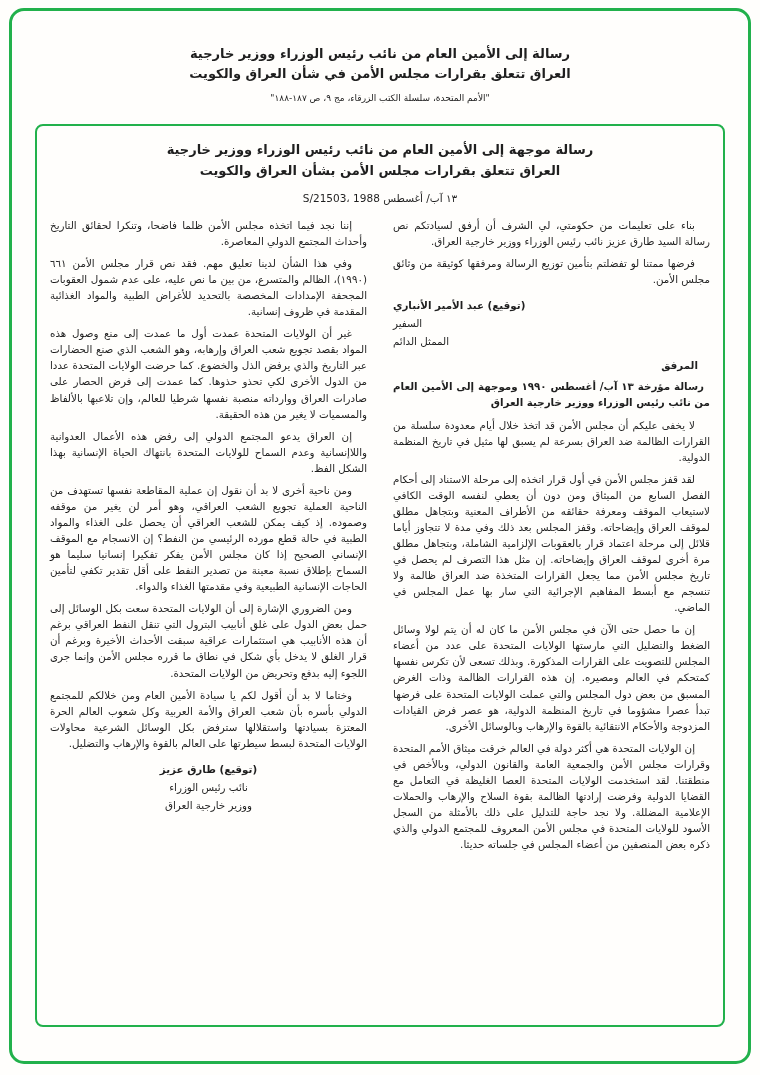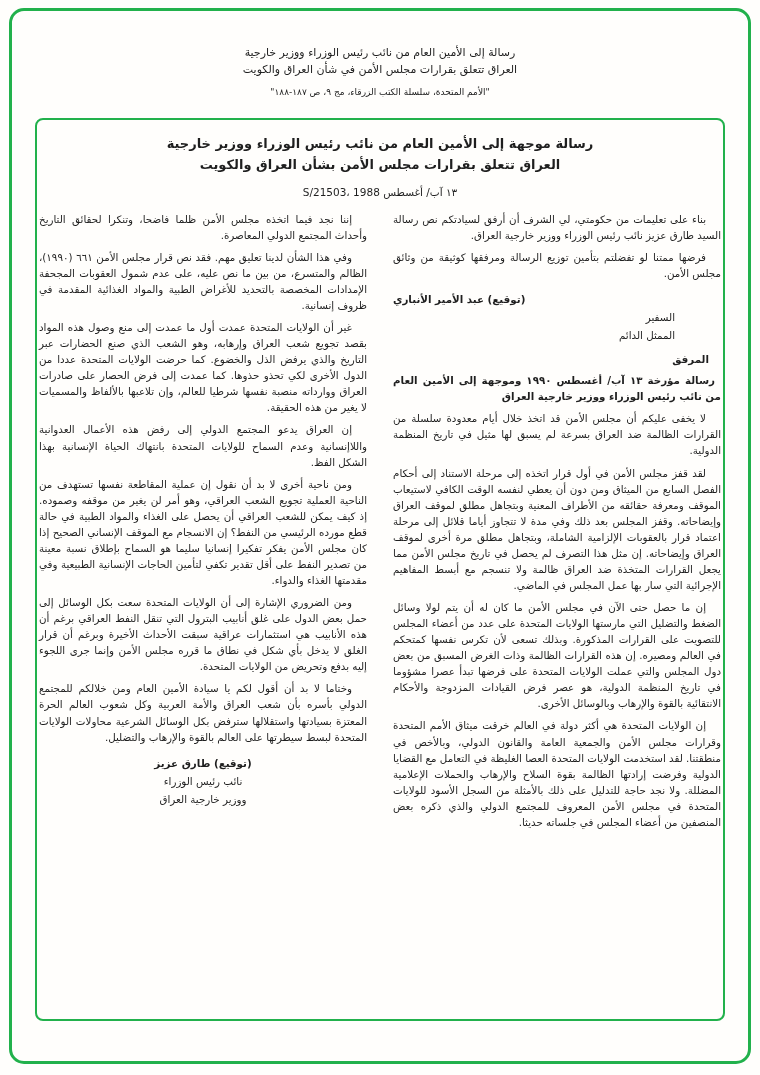--- a/index.html
+++ b/index.html
@@ -10,42 +10,42 @@
     font-family:"DejaVu Sans", sans-serif; color:var(--ink);
   }
   #page { position:relative; width:760px; height:1075px; background:#fffefc; overflow:hidden; }
 
   .frame {
     position:absolute; left:9px; top:8px; right:9px; bottom:11px;
     border:3px solid var(--green); border-radius:15px; pointer-events:none;
   }
 
   .header { padding-top:44px; text-align:center; }
-  .h-line { font-weight:normal; font-size:11px; line-height:1.55; }
+  .h-line { font-weight:bold; font-size:13px; line-height:1.55; }
   .h-note { font-size:9px; margin-top:9px; color:#222; }
 
   .doc-box {
     width:690px; height:903px; margin:21px auto 0;
     border:2.5px solid var(--green); border-radius:8px;
-    padding:14px 2px; overflow:hidden; position:relative; background:#fffefc;
+    padding:14px 13px; overflow:hidden; position:relative; background:#fffefc;
   }
   .doc-title { text-align:center; font-weight:bold; font-size:13px; line-height:1.6; }
   .doc-ref { text-align:center; font-size:10.5px; margin-top:10px; }
 
   .cols { display:flex; gap:26px; margin-top:13px; }
   .col { flex:1 1 0; min-width:0; }
 
   .para {
     margin:0 0 6px; font-size:10.3px; line-height:1.56;
     text-align:justify; text-indent:15px; color:var(--ink);
   }
   .para.bold { font-weight:bold; text-indent:6px; }
   .para.heading { font-weight:bold; text-indent:0; text-align:right; margin:8px 12px 5px; }
   .para.sig-name { font-weight:bold; text-indent:0; text-align:left; margin:10px 0 2px; }
-  .para.sig-title { text-indent:0; text-align:right; margin:0 0 2px; }
+  .para.sig-title { text-indent:0; text-align:left; margin:0 0 2px; }
   .para.ind-r { margin-right:46px; }
   .para.align-left { text-align:center; }
 </style>
 </head>
 <body>
 
 <div id="page">
   <div class="frame"></div>
 
   <header class="header" dir="rtl">

